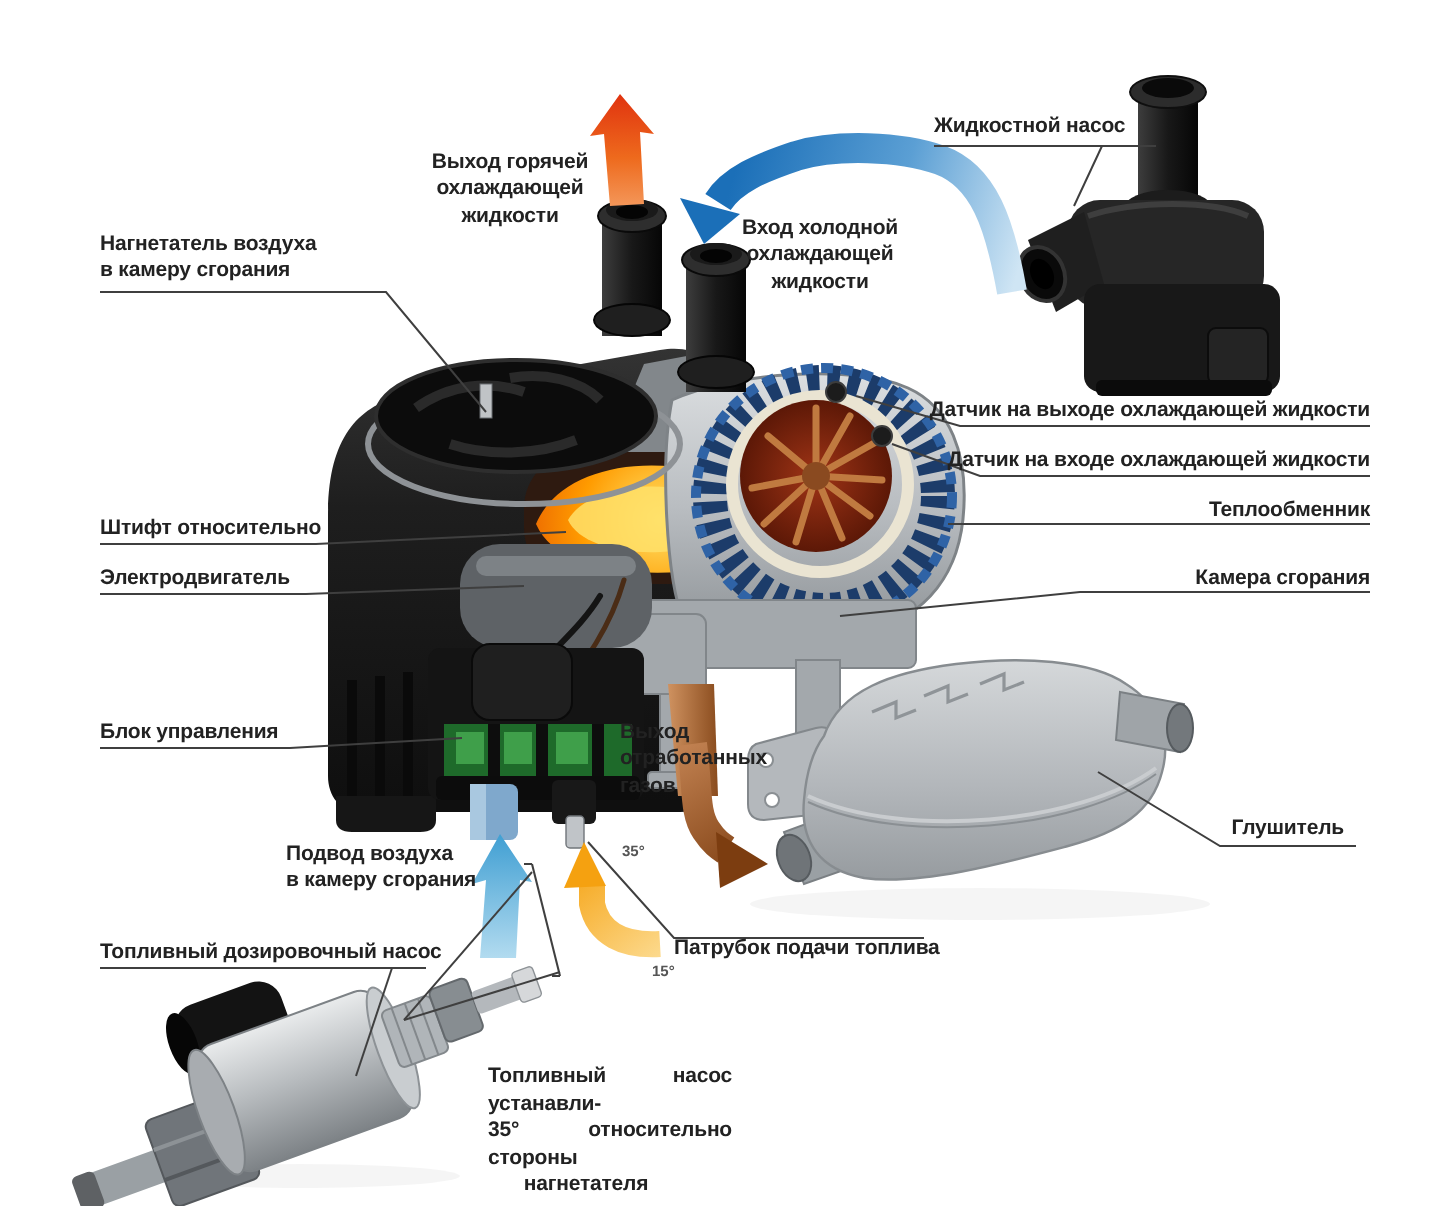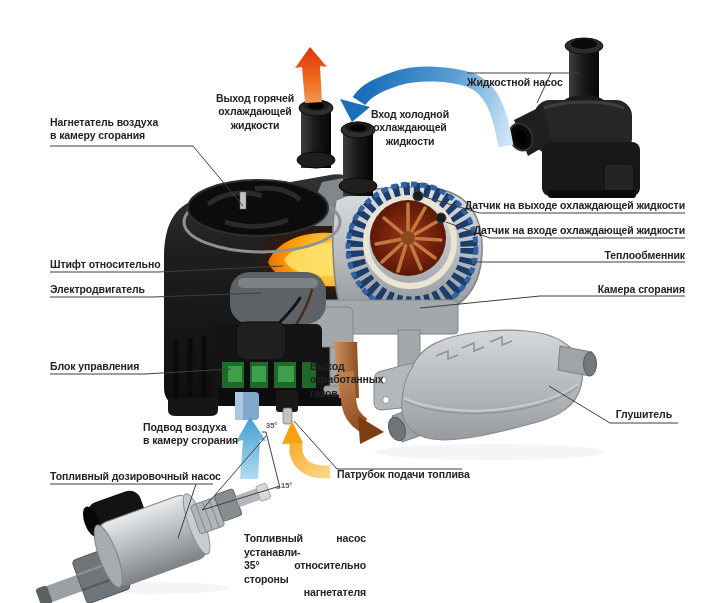--- a/index.html
+++ b/index.html
@@ -16,30 +16,31 @@
     letter-spacing:-0.1px;
     white-space:nowrap;
   }
   .lbl .ln { display:block; }
   .center { text-align:center; }
   .right  { text-align:right; }
   .angle {
     position:absolute;
     font:700 7.5px/8px "Liberation Sans", sans-serif;
     color:var(--angle_text,#555);
+    margin-left:45px;
   }
   .note {
     position:absolute;
     font:700 10.5px/13.6px "Liberation Sans", sans-serif;
     color:var(--text,#222);
     width:146px;
     letter-spacing:-0.1px;
   }
   .note .jline { text-align:justify; text-align-last:justify;margin-left:24px; }
-  .note .lastline { text-align:right; }
+  .note .lastline { text-align:center; }
 </style>
 </head>
 <body>
 
 <div id="stage">
 
   <svg id="art" width="720" height="603" viewBox="0 0 720 603">
     <defs>
       <linearGradient id="gHot" x1="0" y1="47" x2="0" y2="105" gradientUnits="userSpaceOnUse">
         <stop offset="0" stop-color="#e0330f"></stop>
@@ -344,33 +345,33 @@
 
   <div class="lbl" style="left:50px;top:360px">Блок управления</div>
 
   <div class="lbl" style="left:143px;top:421px">
     <span class="ln">Подвод воздуха</span>
     <span class="ln">в камеру сгорания</span>
   </div>
 
   <div class="lbl" style="left:50px;top:470px">Топливный дозировочный насос</div>
 
-  <div class="lbl center" style="left:193px;top:92px;width:124px">
+  <div class="lbl center" style="left:193px;top:75px;width:124px">
     <span class="ln">Выход горячей</span>
     <span class="ln">охлаждающей</span>
     <span class="ln">жидкости</span>
   </div>
 
   <div class="lbl center" style="left:350px;top:108px;width:120px">
     <span class="ln">Вход холодной</span>
     <span class="ln">охлаждающей</span>
     <span class="ln">жидкости</span>
   </div>
 
-  <div class="lbl" style="left:467px;top:76px">Жидкостной насос</div>
+  <div class="lbl" style="left:467px;top:57px">Жидкостной насос</div>
 
   <div class="lbl right" style="right:35px;top:199px">Датчик на выходе охлаждающей жидкости</div>
 
   <div class="lbl right" style="right:35px;top:224px">Датчик на входе охлаждающей жидкости</div>
 
   <div class="lbl right" style="right:35px;top:249px">Теплообменник</div>
 
   <div class="lbl right" style="right:35px;top:283px">Камера сгорания</div>
 
   <div class="lbl" style="left:310px;top:360px">

